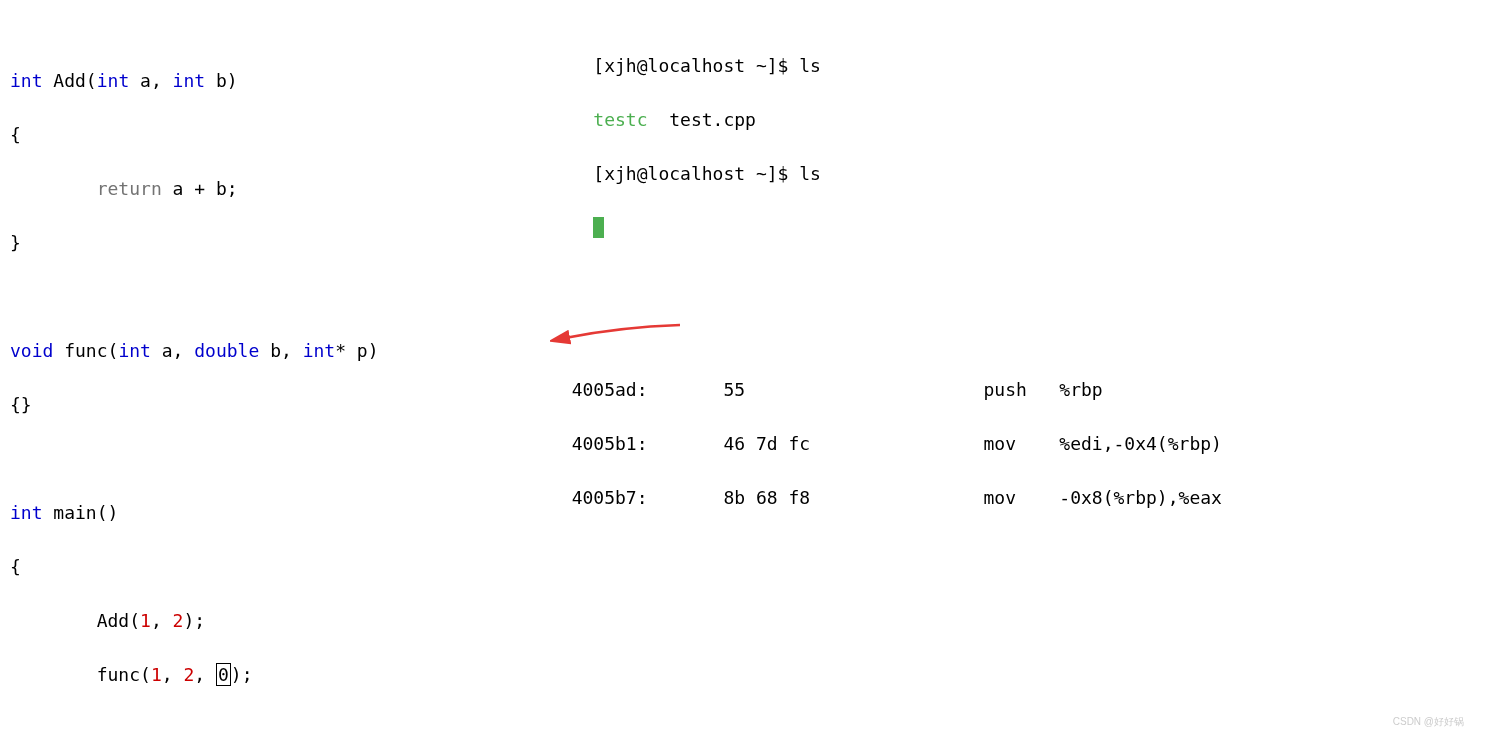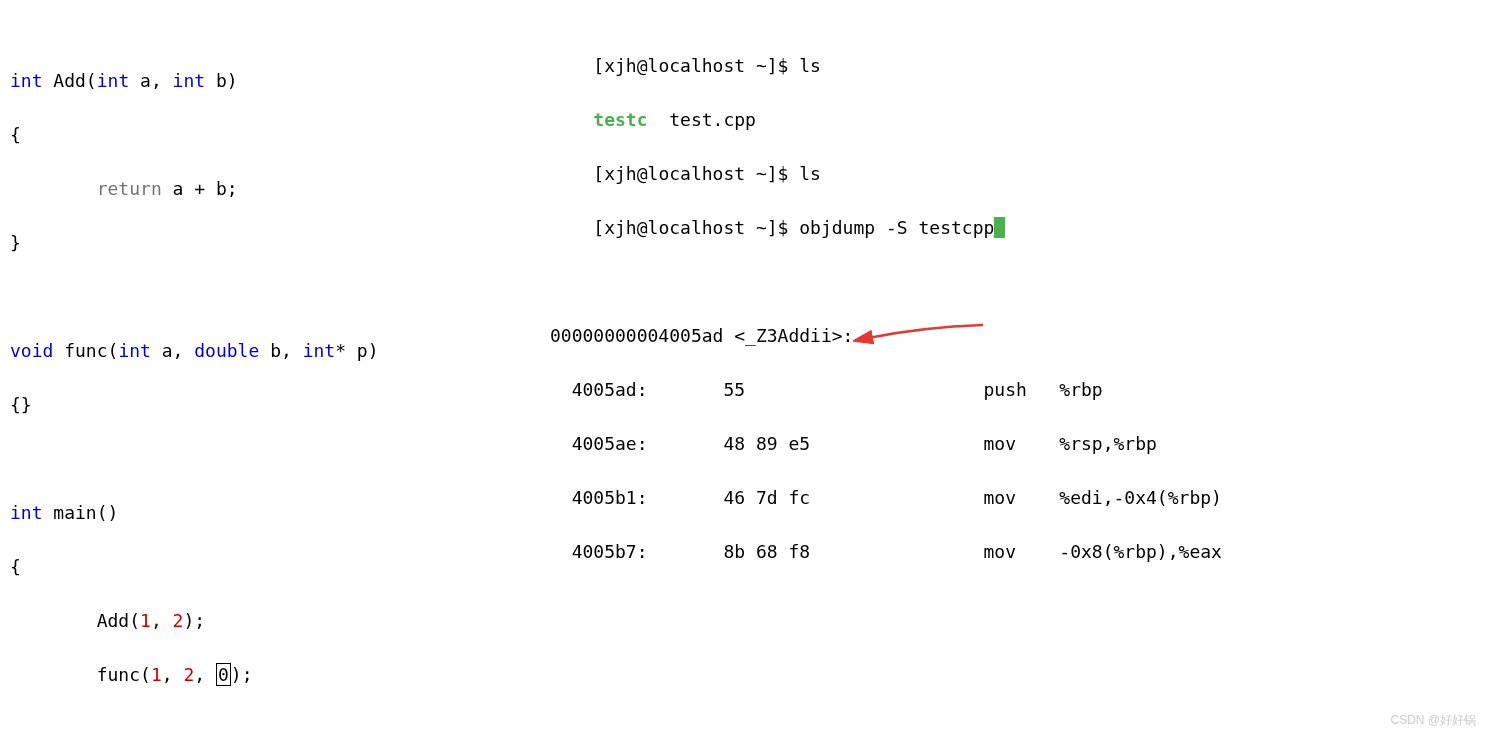--- a/index.html
+++ b/index.html
@@ -17,27 +17,27 @@
       padding-top: 30px;
     }
     .right-panel {
       flex: 1;
       line-height: 1.5;
       padding-top: 15px;
     }
     .kw { color: #0000cd; }
     .ret { color: #737373; }
     .num { color: #c00; }
-    .green { color: #4caf50; font-weight: bold; }
+    .green { color: #4caf50; font-weight: normal; }
     .cursor { background: #4caf50; }
     .watermark {
       position: fixed;
       bottom: 10px;
-      right: 16px;
-      font-size: 12px;
+      right: 28px;
+      font-size: 10px;
       color: #ccc;
       font-family: sans-serif;
     }
     .arrow {
       display: inline-block;
       position: relative;
       width: 120px;
       height: 20px;
       vertical-align: middle;
     }
@@ -68,32 +68,31 @@
 <div><span>        func(</span><span class="num">1</span><span>, </span><span class="num">2</span><span>, </span><span class="box">0</span><span>);</span></div>
 <div> </div>
 
 
 </div>
 
 <div class="right-panel">
 <div>    <span>[xjh@localhost ~]$ ls</span></div>
 <div>    <span class="green">testc</span><span>  test.cpp</span></div>
 <div>    <span>[xjh@localhost ~]$ ls</span></div>
-<div>    <span>[xjh@localhost ~]$ objdump -S testcpp</span><span class="cursor"> </span></div>
+<div>    <span class="cursor"> </span></div>
 <div> </div>
-<div><span>00000000004005ad &lt;_Z3Addii&gt;:</span><span class="arrow"><svg width="140" height="30">
+<div><span class="arrow"><svg width="140" height="30">
           <defs>
             <marker id="ah1" markerWidth="10" markerHeight="10" refX="2" refY="3" orient="auto">
               <path d="M0,0 L0,6 L9,3 z" fill="#e53935"></path>
             </marker>
           </defs>
           <path d="M130,3 Q70,5 15,16" stroke="#e53935" stroke-width="2.5" fill="none" marker-end="url(#ah1)"></path>
         </svg></span></div>
 <div>  4005ad:       55                      push   %rbp</div>
-<div>  4005ae:       48 89 e5                mov    %rsp,%rbp</div>
 <div>  4005b1:       46 7d fc                mov    %edi,-0x4(%rbp)</div>
 <div>  4005b7:       8b 68 f8                mov    -0x8(%rbp),%eax</div>
 
 
 
 
 
 
 
 

